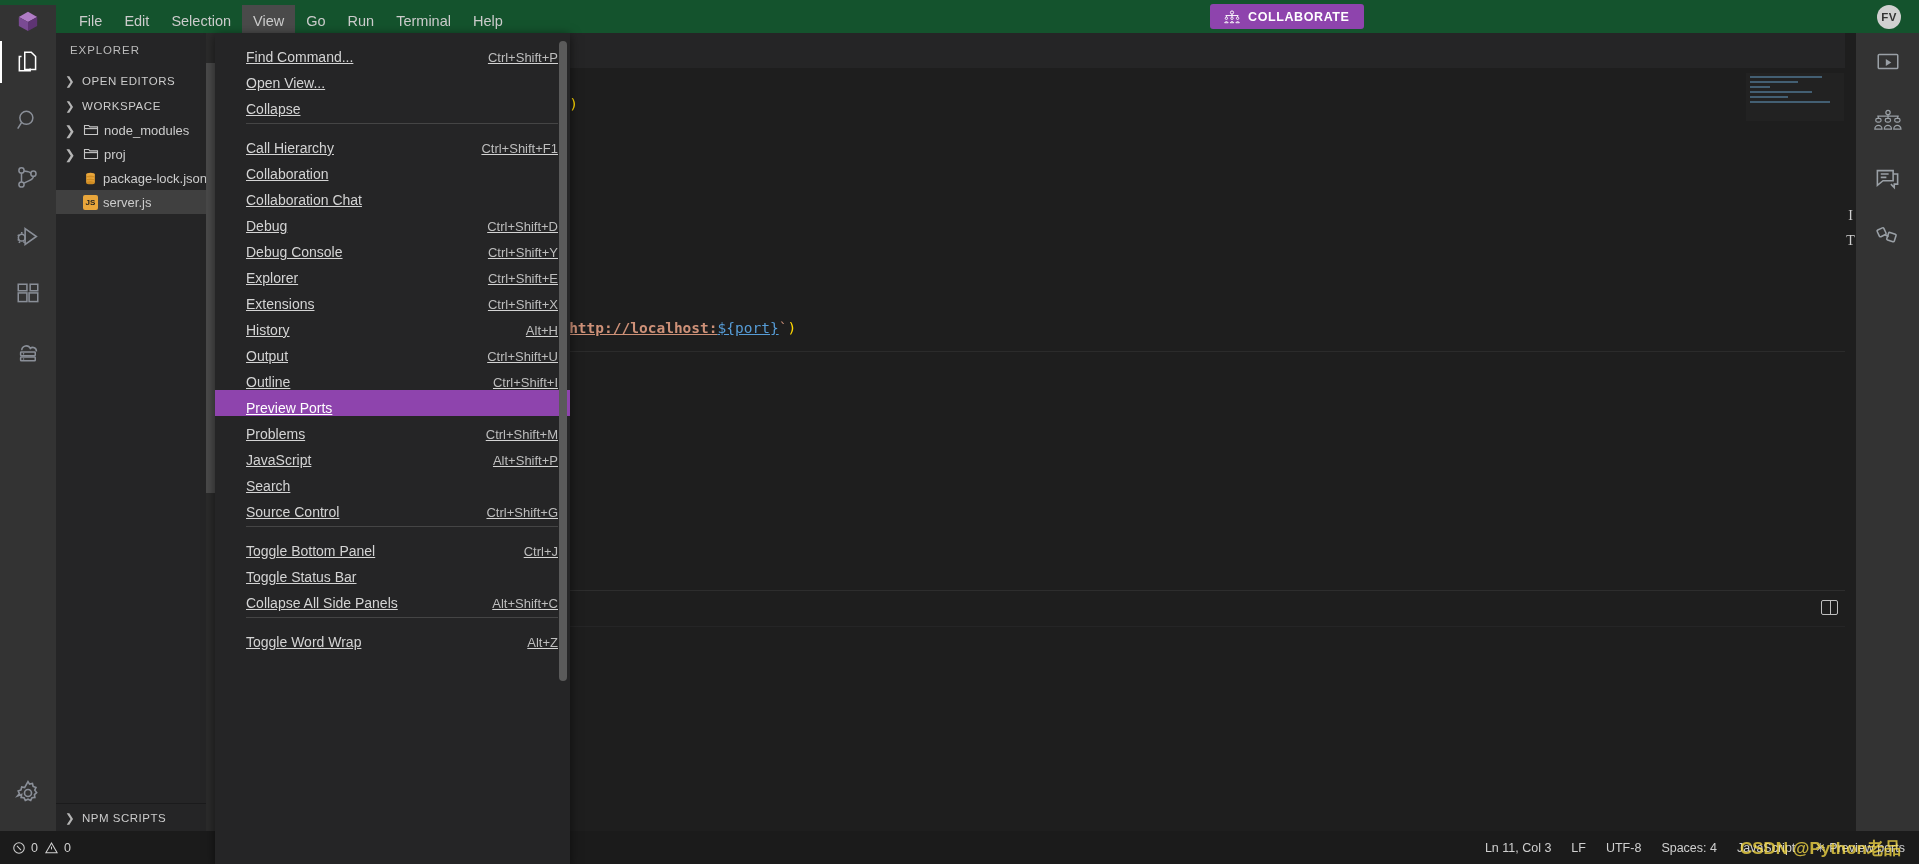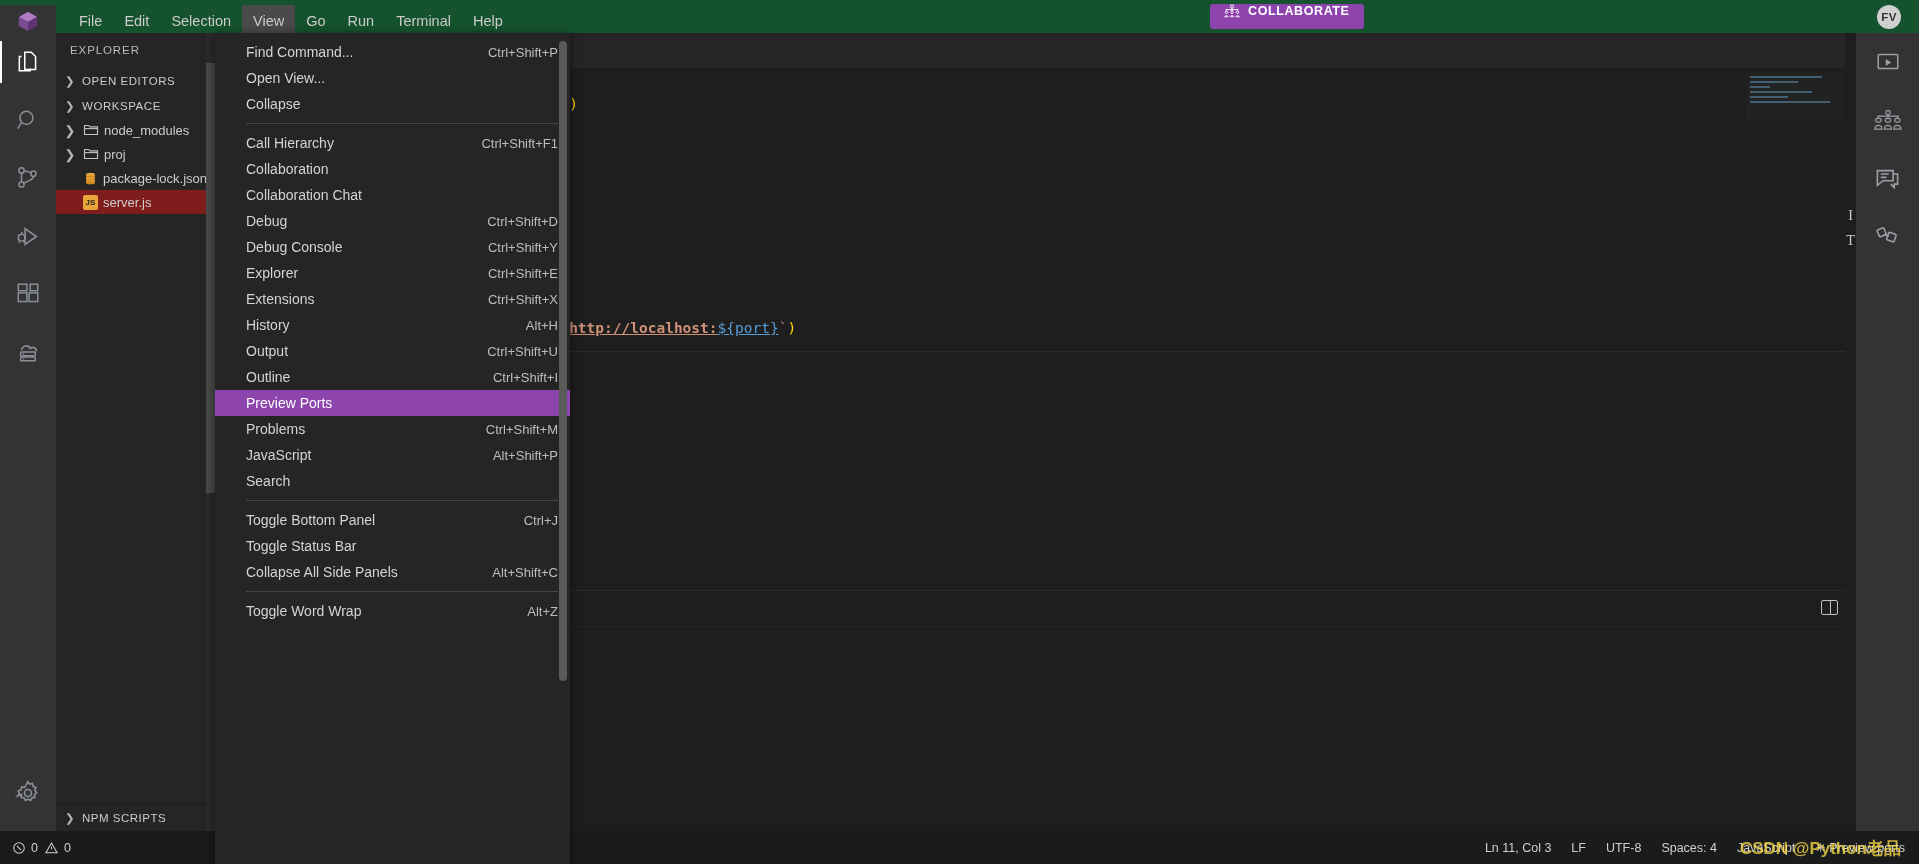--- a/index.html
+++ b/index.html
@@ -26,21 +26,21 @@
   .menubar { display: flex; align-items: center; height: 33px; margin-left: 12px; }
   .menu-item {
     padding: 0 11px; height: 33px; line-height: 33px;
     font-size: 14.5px; color: #cccccc; cursor: default; white-space: nowrap;
   }
   .menu-item.active { background: #4a4a4a; }
   .collab-btn {
     position: absolute; left: 1210px; top: 4px;
     height: 25px; padding: 0 14px;
     background: #8e44ad; color: #ffffff;
-    border-radius: 3px; display: flex; align-items: flex-start; gap: 8px;
+    border-radius: 3px; display: flex; align-items: center; gap: 8px;
     font-size: 12.5px; letter-spacing: .6px; font-weight: bold;
     cursor: pointer;
   }
   .avatar {
     position: absolute; right: 18px; top: 5px;
     width: 24px; height: 24px; border-radius: 50%;
     background: #d0d0d0; color: #333;
     display: flex; align-items: center; justify-content: center;
     font-size: 11.5px; font-weight: bold; letter-spacing: .3px;
   }
@@ -76,21 +76,21 @@
   .tree-section {
     height: 25px; display: flex; align-items: center; gap: 4px;
     padding-left: 6px; font-size: 11.5px; letter-spacing: .55px; color: #cccccc;
     cursor: pointer;
   }
   .tree-row {
     height: 24px; display: flex; align-items: center; gap: 5px;
     padding-left: 6px; font-size: 13px; color: #cccccc; cursor: pointer;
     white-space: nowrap;
   }
-  .tree-row.selected { background: #7f1d1d; }
+  .tree-row.selected { background: #404040; }
   .tw { width: 16px; display: flex; justify-content: center; align-items: center; color: #b5b5b5; flex: none; }
   .folder-ico { width: 16px; flex: none; color: #c5c5c5; }
   .file-ico {
     width: 15px; height: 15px; flex: none; border-radius: 2px;
     display: flex; align-items: center; justify-content: center;
     font-size: 8px; font-weight: bold; color: #1e1e1e;
   }
   .ico-js { background: #e9a63b; }
   .npm-bottom {
     position: absolute; left: 0; bottom: 0; width: 159px; height: 28px;
@@ -191,22 +191,22 @@
     font-weight: bold;
   }
 
   
   .dropdown {
     position: absolute; left: 215px; top: 33px; width: 355px; height: 831px;
     background: #252526; box-shadow: 0 2px 10px rgba(0,0,0,.55);
     padding: 6px 0; z-index: 50; overflow: hidden;
   }
   .dd-item {
-    height: 26px; display: flex; align-items: center;
-    padding: 0 12px 0 31px; font-size: 14px; color: #d4d4d4; cursor: pointer;
+    height: 26px; display: flex; align-items: flex-end;
+    padding: 0 12px 0 31px; font-size: 14px; color: #d4d4d4; cursor: pointer; text-decoration: underline;
   }
   .dd-item.highlight { background: #8e44ad; color: #ffffff; }
   .dd-label { flex: 1; white-space: nowrap; }
   .dd-key { font-size: 13px; color: #bdbdbd; margin-left: 26px; white-space: nowrap; }
   .dd-sep { height: 1px; background: #454545; margin: 6px 12px 6px 31px; }
   .dd-scroll {
     position: absolute; right: 3px; top: 8px; width: 8px; height: 640px;
     background: #5a5a5a; border-radius: 4px;
   }
 </style>
@@ -513,20 +513,24 @@
         <span class="dd-label">Problems</span>
         <span class="dd-key">Ctrl+Shift+M</span>
       </div>
       <div class="dd-item">
         <span class="dd-label">JavaScript</span>
         <span class="dd-key">Alt+Shift+P</span>
       </div>
       <div class="dd-item">
         <span class="dd-label">Search</span>
       </div>
+      <div class="dd-item">
+        <span class="dd-label">Source Control</span>
+        <span class="dd-key">Ctrl+Shift+G</span>
+      </div>
       <div class="dd-sep"></div>
       <div class="dd-item">
         <span class="dd-label">Toggle Bottom Panel</span>
         <span class="dd-key">Ctrl+J</span>
       </div>
       <div class="dd-item">
         <span class="dd-label">Toggle Status Bar</span>
       </div>
       <div class="dd-item">
         <span class="dd-label">Collapse All Side Panels</span>

